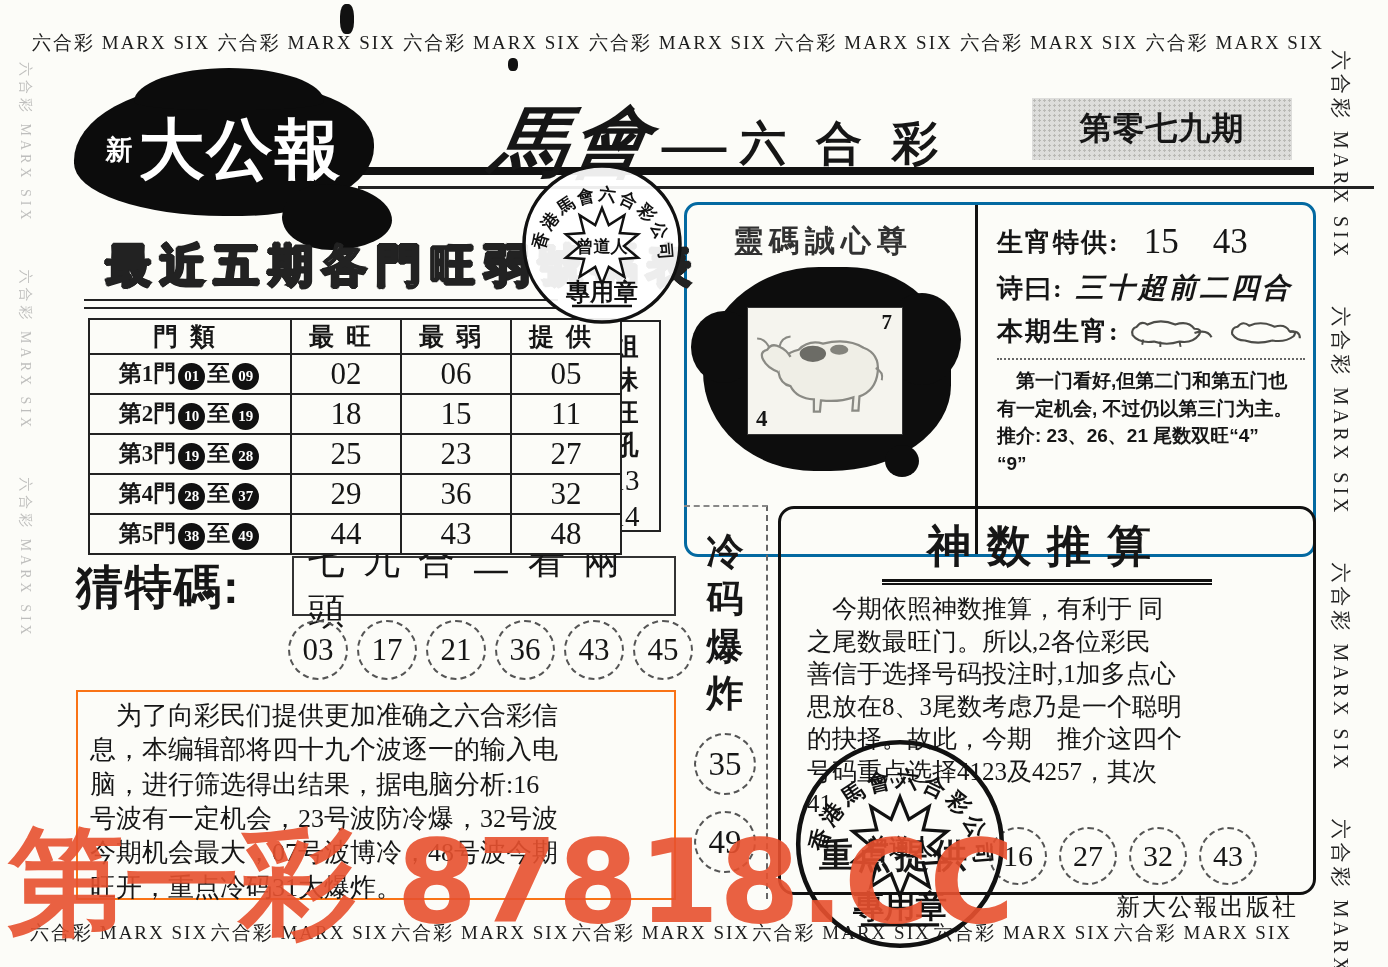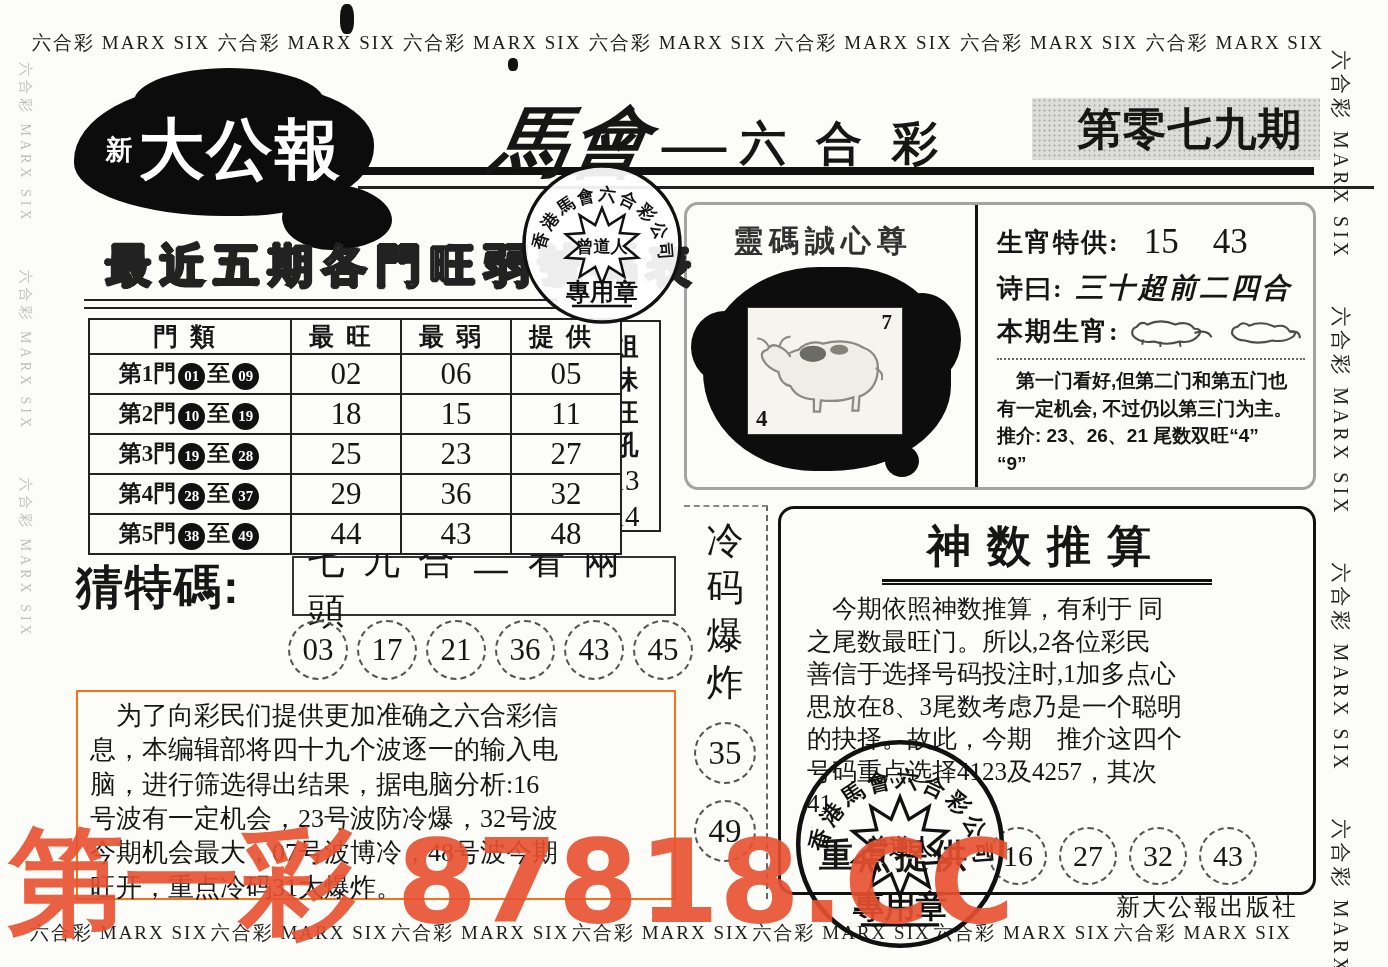--- a/index.html
+++ b/index.html
@@ -27,21 +27,21 @@
   
   .title-wrap{position:absolute;left:492px;top:92px;display:flex;align-items:center;z-index:3;}
   .title-main{font-size:76px;font-weight:900;font-style:italic;transform:skewX(-10deg);
               letter-spacing:4px;}
   .title-dash{font-size:64px;font-weight:900;margin:0 6px 0 10px;}
   .title-sub{font-size:46px;font-weight:700;letter-spacing:30px;margin-left:8px;}
   .issue-box{position:absolute;left:1032px;top:98px;width:260px;height:62px;
              background:#dddddb;background-image:radial-gradient(#b9b9b5 1px,transparent 1.3px);
              background-size:5px 5px;display:flex;align-items:center;justify-content:center;
              font-family:"Liberation Sans","DejaVu Sans",sans-serif;
-             font-size:44px;font-weight:900;letter-spacing:1px;padding-left:28px;}
+             font-size:32px;font-weight:900;letter-spacing:1px;}
   .rule-thick{position:absolute;left:334px;top:167px;width:980px;height:8px;background:#111;}
   .rule-thin{position:absolute;left:358px;top:186px;width:1016px;height:3px;background:#222;}
   .ink-mark{position:absolute;background:#111;border-radius:40%;}
   
   .stamp{position:absolute;z-index:40;}
   .stamp svg{display:block;}
   
   .subtitle{position:absolute;left:106px;top:236px;font-size:45px;font-weight:800;
             letter-spacing:9px;color:#fff;-webkit-text-stroke:2px #222;
             text-shadow:-2px 0 #222,2px 0 #222,0 -2px #222,0 2px #222,
@@ -72,21 +72,21 @@
              display:flex;align-items:center;justify-content:center;font-size:37px;
              letter-spacing:18px;padding-left:14px;box-sizing:border-box;}
   .tips-row{position:absolute;left:288px;top:620px;display:flex;gap:9px;}
   .dcirc{display:inline-flex;width:56px;height:56px;border:2px dashed #555;border-radius:50%;
          align-items:center;justify-content:center;font-size:31px;background:transparent;}
   
   .analysis-box{position:absolute;left:76px;top:690px;width:600px;height:210px;border:2px solid #f97316;
                 box-sizing:border-box;padding:7px 10px 0 12px;font-size:26px;line-height:1.32;
                 white-space:pre-line;}
   
-  .mid-frame{position:absolute;left:684px;top:202px;width:632px;height:288px;border:3px solid #a3a3a3;
+  .mid-frame{position:absolute;left:684px;top:202px;width:632px;height:355px;border:3px solid #0369a1;
              border-radius:14px;box-sizing:border-box;}
   .mid-divider{position:absolute;left:288px;top:0;width:3px;height:100%;background:#111;}
   .spirit-title{position:absolute;left:46px;top:16px;font-size:30px;font-weight:800;
                 letter-spacing:6px;opacity:.88;}
   .cloud{position:absolute;left:16px;top:62px;width:248px;height:204px;background:#0d0d0d;
          border-radius:50% 45% 52% 48%/55% 50% 45% 52%;}
   .cloud::before{content:"";position:absolute;left:-12px;top:44px;width:66px;height:72px;
          background:#0d0d0d;border-radius:50%;}
   .cloud::after{content:"";position:absolute;right:-10px;top:26px;width:78px;height:92px;
          background:#0d0d0d;border-radius:50%;}
@@ -108,21 +108,21 @@
   .znum + .znum{margin-left:34px;}
   .zpoem{font-size:28px;font-weight:700;font-style:italic;margin-left:12px;letter-spacing:3px;}
   .zrats{display:flex;gap:14px;margin-left:8px;align-items:center;}
   .znote{margin-top:9px;border-top:2px dotted #666;padding-top:7px;white-space:pre-line;
          font-family:"Liberation Sans","DejaVu Sans",sans-serif;font-size:19px;font-weight:700;
          line-height:1.45;}
   
   .cold{position:absolute;left:684px;top:505px;width:84px;height:394px;box-sizing:border-box;
         border-right:2px dashed #666;border-top:2px dashed #888;display:flex;flex-direction:column;
         align-items:center;padding-top:10px;}
-  .cold .lbl{width:42px;font-size:37px;line-height:1.28;text-align:center;font-weight:400;}
+  .cold .lbl{width:42px;font-size:37px;line-height:1.28;text-align:center;font-weight:700;margin-top:11px;}
   .cold .dcirc{margin-top:16px;width:58px;height:58px;font-size:33px;}
   
   .shenshu{position:absolute;left:778px;top:506px;width:538px;height:389px;border:3.5px solid #111;
            border-radius:16px;box-sizing:border-box;}
   .stitle{margin-top:8px;text-align:center;font-size:44px;font-weight:900;letter-spacing:16px;}
   .sunder{width:330px;height:6px;margin:3px auto 6px;border-top:3px solid #111;
           border-bottom:2px solid #111;box-sizing:border-box;}
   .stext{padding:2px 18px 0 26px;font-size:25px;line-height:1.3;white-space:pre-line;}
   .skey{position:absolute;left:38px;top:318px;display:flex;align-items:center;gap:12px;}
   .skey .lbl{font-family:"Liberation Sans","DejaVu Sans",sans-serif;font-size:34px;font-weight:900;

